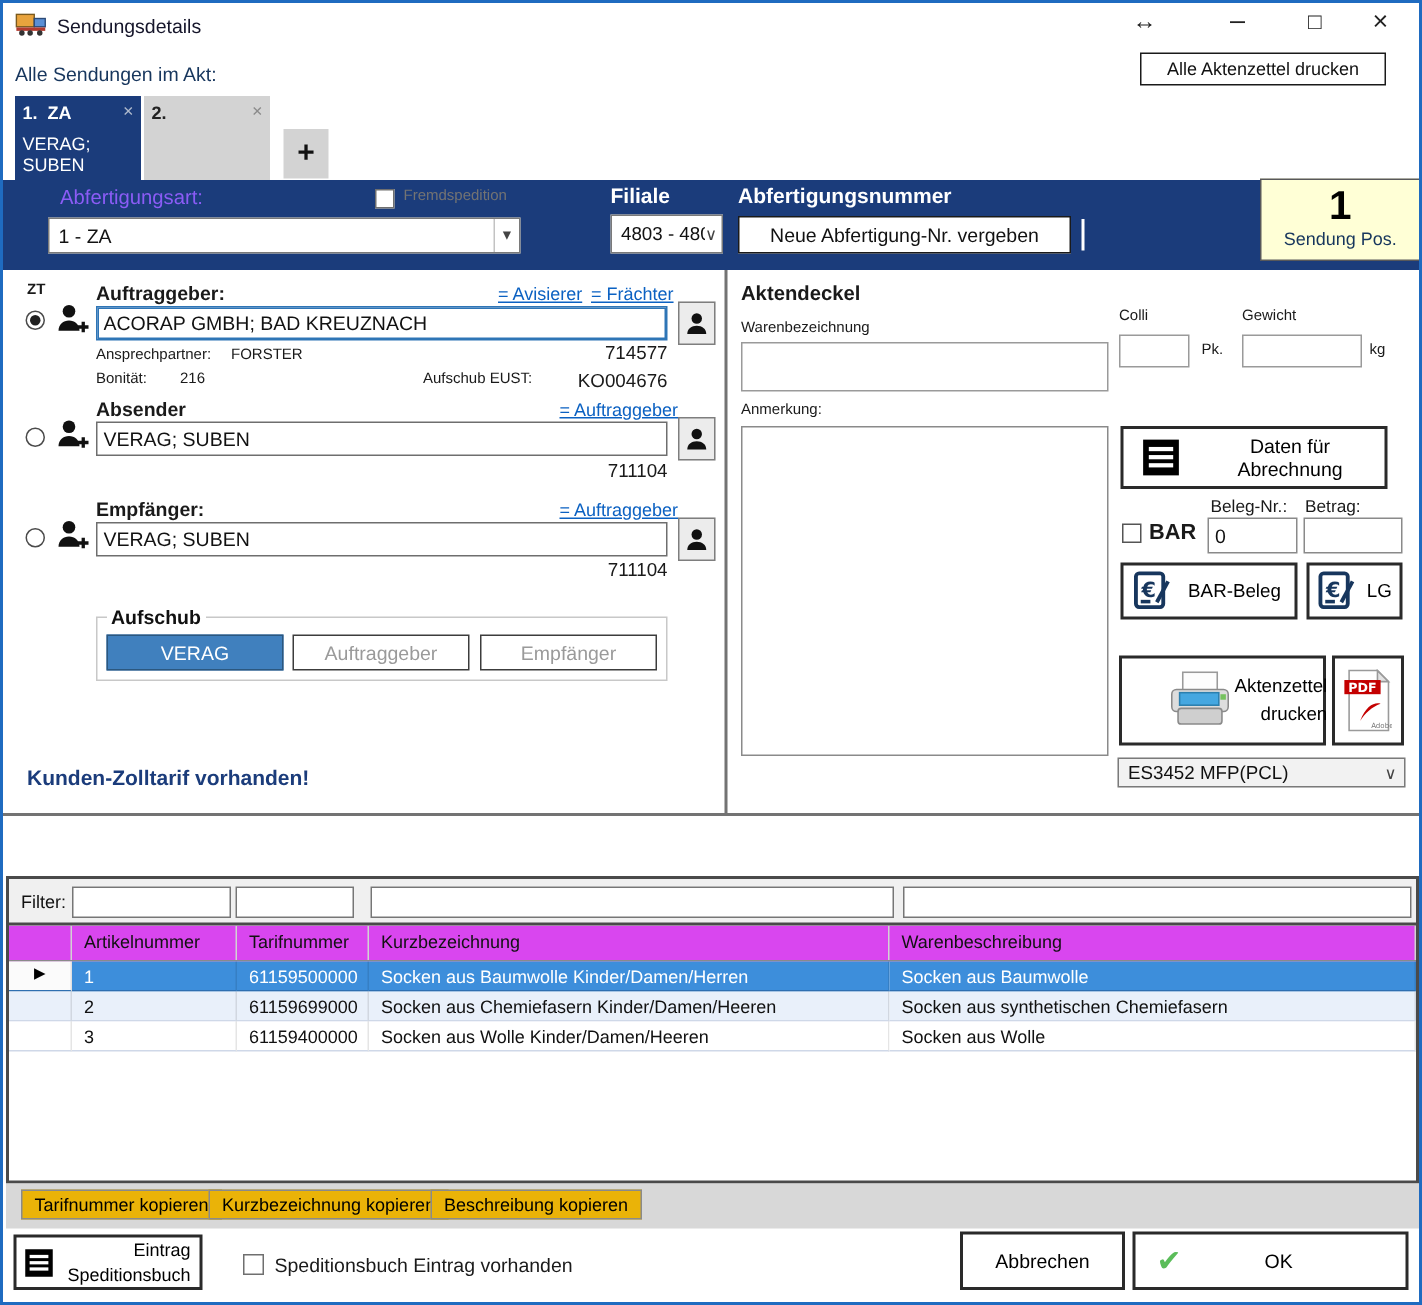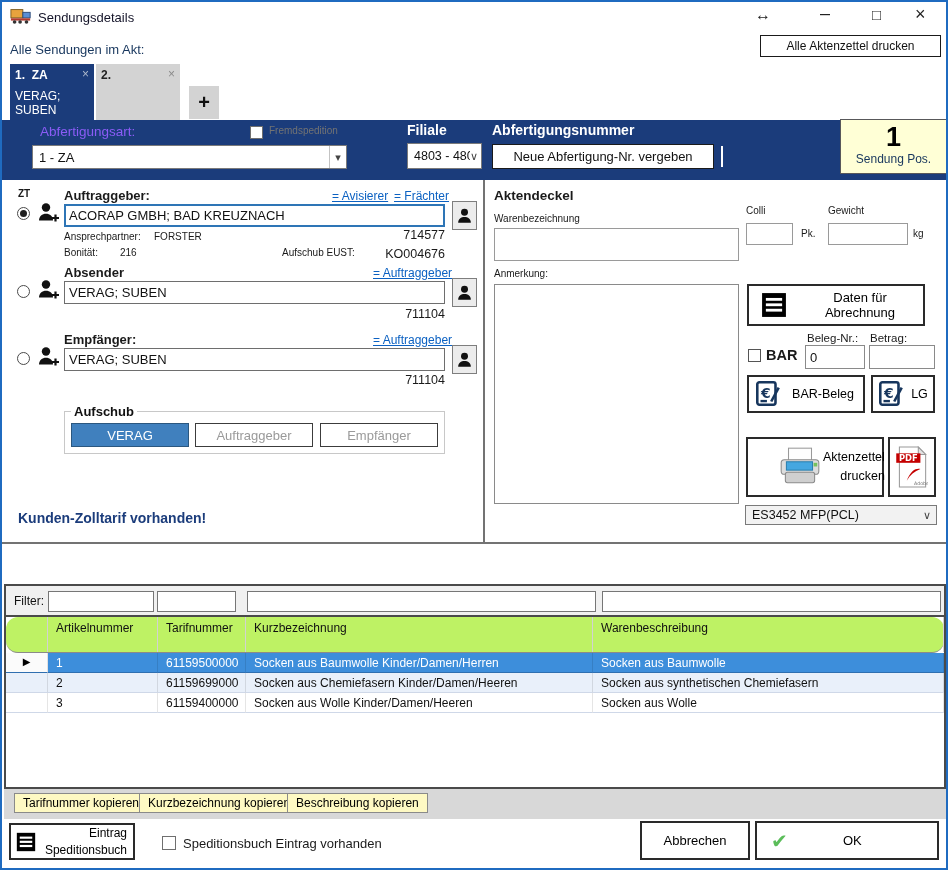--- a/index.html
+++ b/index.html
@@ -51,36 +51,36 @@
 
   
   .bigbtn { position:absolute; background:#fff; border:2px solid #2a2a2a; display:flex; align-items:center; cursor:default; font-family:inherit; }
   .eurodoc { width:30px; height:30px; flex:0 0 auto; }
   .divline { background:#737373; }
 
   
   .grid { position:absolute; left:2px; top:582px; width:942px; height:205px; border:2px solid #4A4A4A; background:#fff; }
   .filterrow { position:relative; height:31px; background:#F0F0F0; border-bottom:2px solid #4A4A4A; }
   .finp { position:absolute; top:5px; height:21px; background:#fff; border:1px solid #767676; font-family:inherit; font-size:12px; padding:0 4px; }
-  .thead { display:flex; height:36px; border-bottom:1px solid #8a8a8a; background:#bef264; font-size:12px;border-radius:12px; }
+  .thead { display:flex; height:24px; border-bottom:1px solid #8a8a8a; background:#d946ef; font-size:12px; }
   .thead .c { padding:4px 0 0 8px; border-right:1px solid #d2d2d2; white-space:nowrap; overflow:hidden; }
   .trow { display:flex; height:20px; font-size:12px; }
   .trow .c { padding:3px 0 0 8px; border-right:1px solid rgba(0,0,0,0.10); border-bottom:1px solid #cfd8e8; white-space:nowrap; overflow:hidden; }
   .c0 { width:42px; flex:0 0 auto; padding-left:0 !important; text-align:center; }
   .c1 { width:110px; flex:0 0 auto; }
   .c2 { width:88px; flex:0 0 auto; }
   .c3 { width:347px; flex:0 0 auto; }
   .c4 { flex:1; }
   .rowsel .c { background:#3D8EDB; color:#fff; border-bottom:1px solid #2f6fb0; }
   .rowsel .c0 { background:#fbfbfb; color:#000; }
   .rowalt .c { background:#E9F0FA; }
   .rowplain .c { background:#fff; }
 
   .copystrip { position:absolute; left:2px; top:787px; width:942px; height:30px; background:#D8D8D8; }
-  .copybtn { position:absolute; top:4px; height:20px; background:#fef9c3; border:1px solid #8a8a8a; font-size:12px; font-family:inherit; padding:0 8px; cursor:default; }
+  .copybtn { position:absolute; top:4px; height:20px; background:#eab308; border:1px solid #8a8a8a; font-size:12px; font-family:inherit; padding:0 8px; cursor:default; }
 
   .smalltext { font-size:11.5px; color:#1a1a1a; }
   .chev { color:#444; }
   svg { display:block; }
 </style>
 </head>
 <body>
 
 <div class="win">
 
@@ -94,21 +94,21 @@
       <circle cx="18" cy="15.5" r="2" fill="#333"></circle>
     </svg>
   </div>
   <div class="abs title" style="left:36px;top:8px;">Sendungsdetails</div>
   <div class="abs winctl" style="left:753px;top:4px;font-size:16px;font-weight:bold;">↔</div>
   <div class="abs winctl" style="left:818px;top:1px;font-size:18px;">–</div>
   <div class="abs winctl" style="left:870px;top:4px;font-size:15px;">□</div>
   <div class="abs winctl" style="left:913px;top:2px;font-size:18px;">×</div>
 
   <div class="abs lbl" style="left:8px;top:40px;color:#17365D;font-size:13px;">Alle Sendungen im Akt:</div>
-  <button class="abs btn-plain" style="left:758px;top:33px;width:181px;height:22px;font-size:12px;">Alle Aktenzettel drucken</button>
+  <button class="abs btn-plain" style="left:758px;top:33px;width:164px;height:22px;font-size:12px;">Alle Aktenzettel drucken</button>
 
   <div class="tab tab-active" style="left:8px;">
     <span style="font-weight:bold;">1.</span>&nbsp;
     <span style="font-weight:bold;">ZA</span>
     <span class="x">×</span>
     <div style="margin-top:7px;">VERAG;</div>
     <div>SUBEN</div>
   </div>
   <div class="tab tab-idle" style="left:94px;">
     <span style="font-weight:bold;">2.</span>

